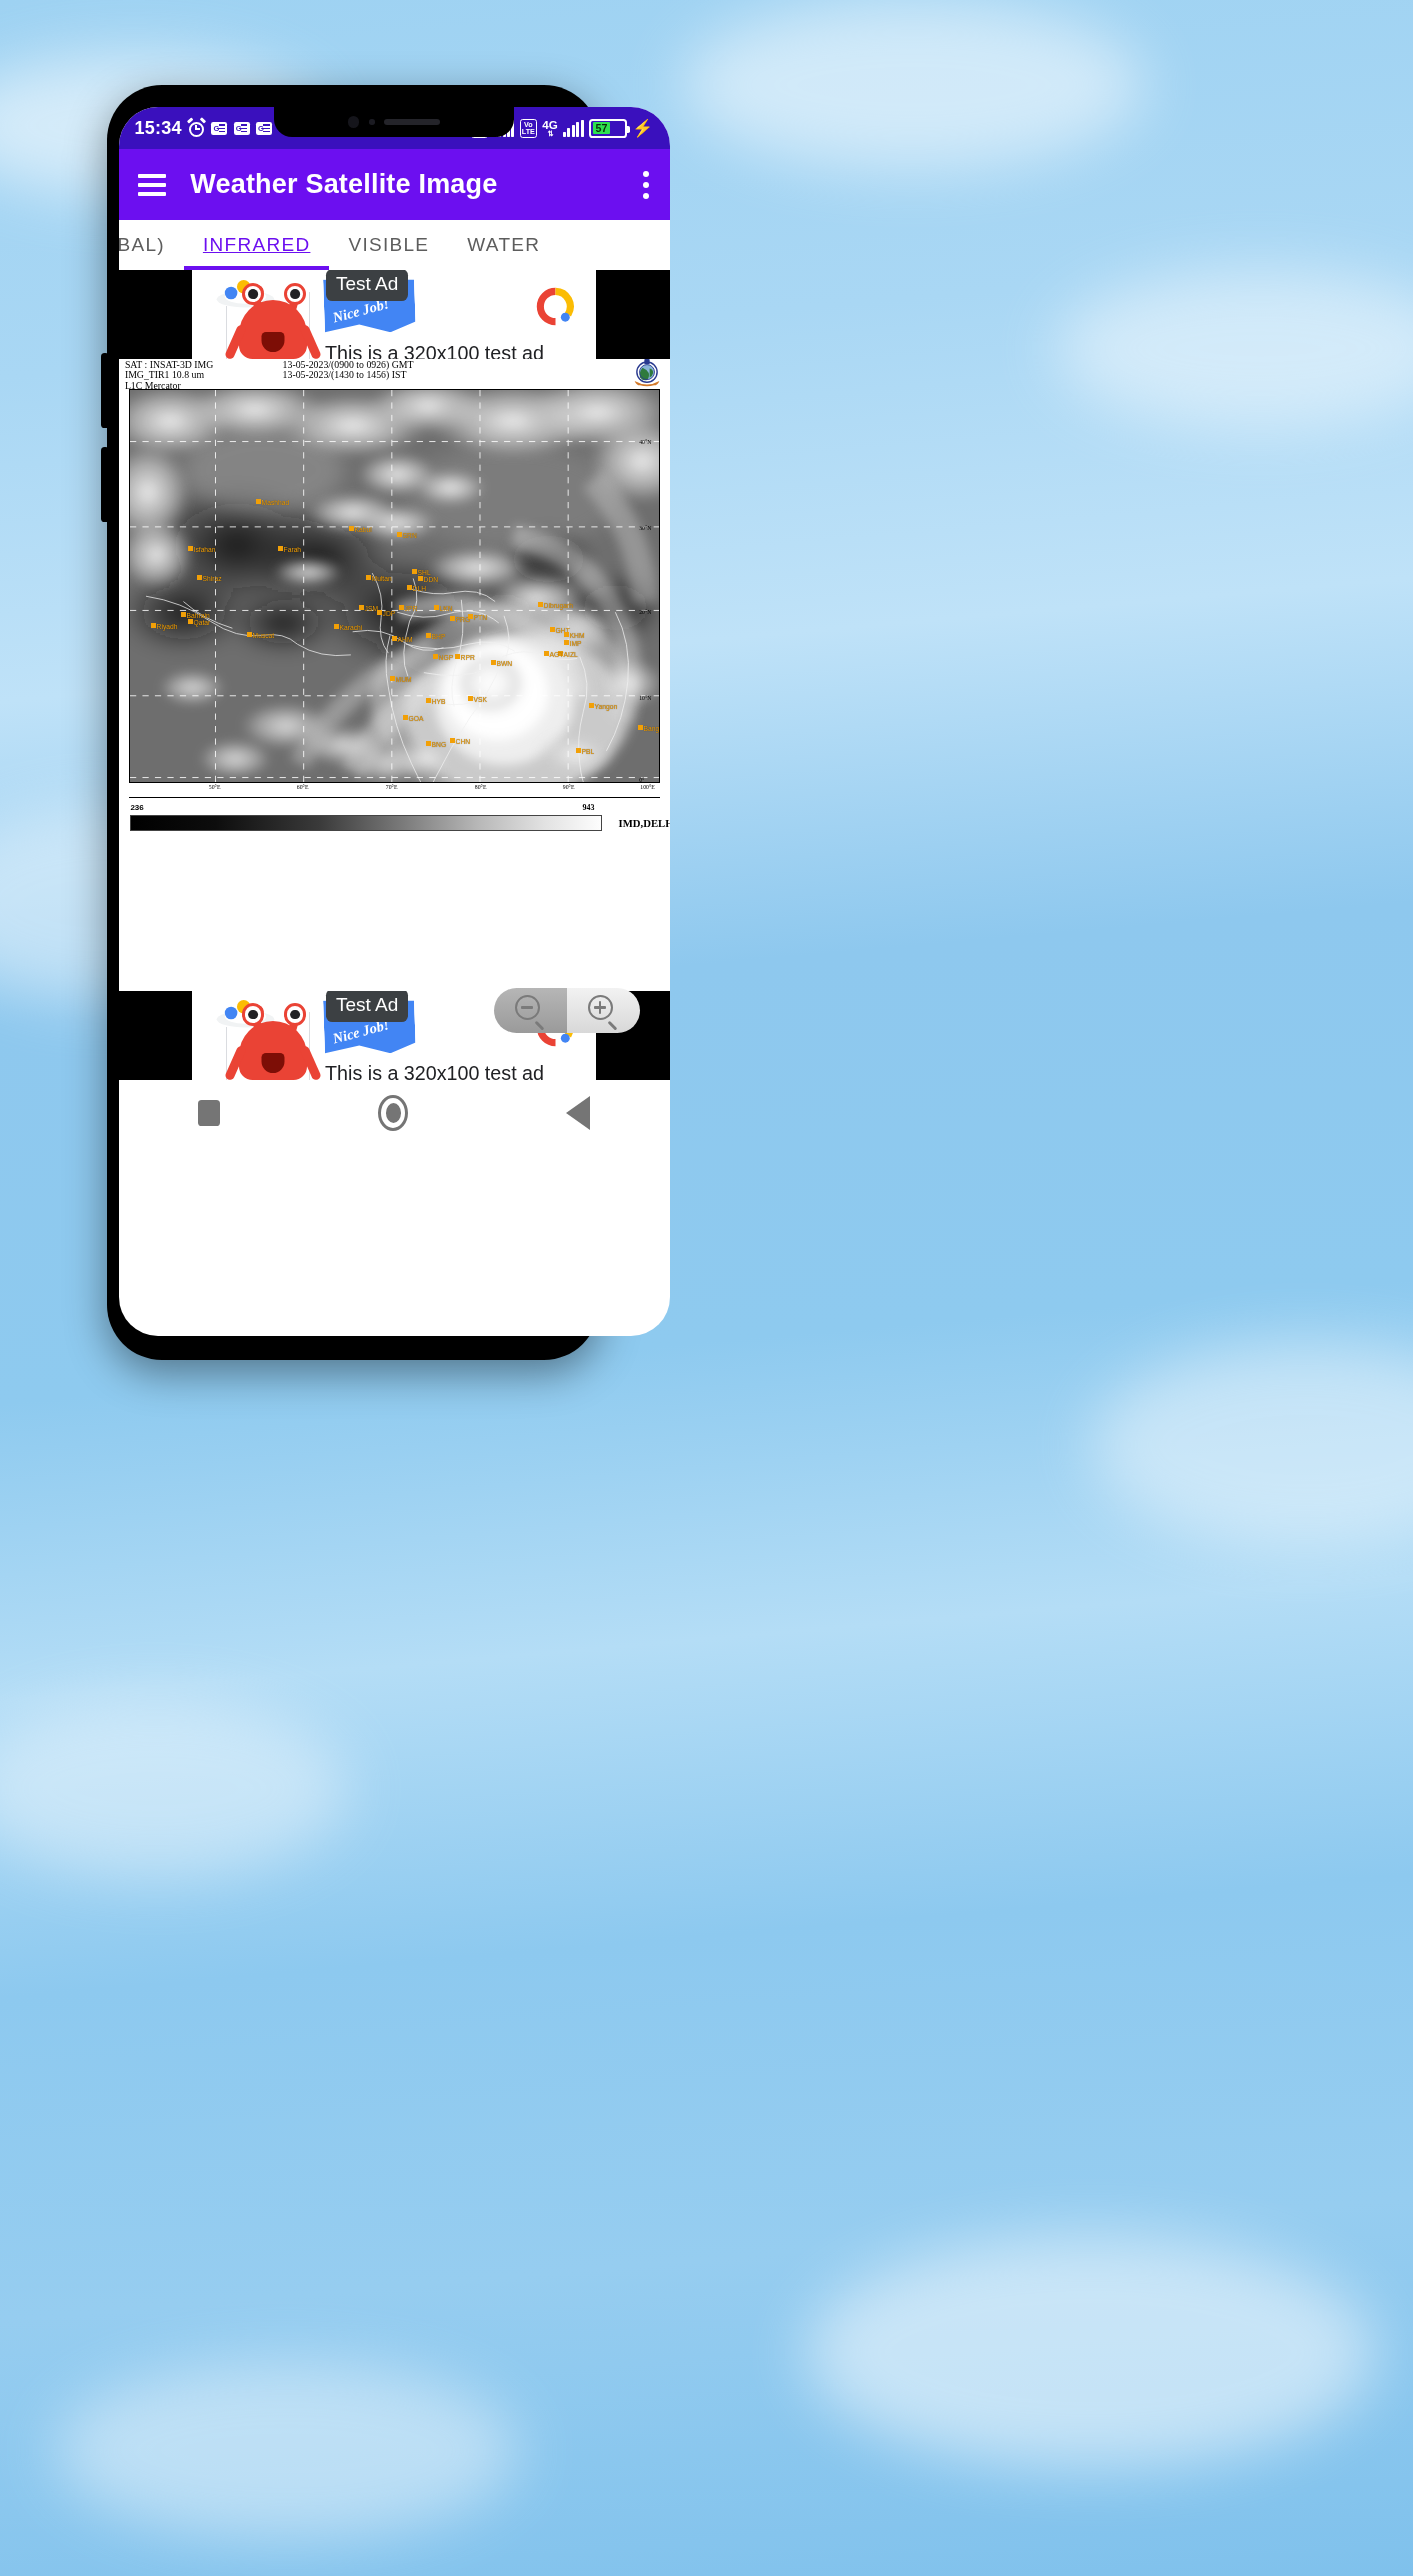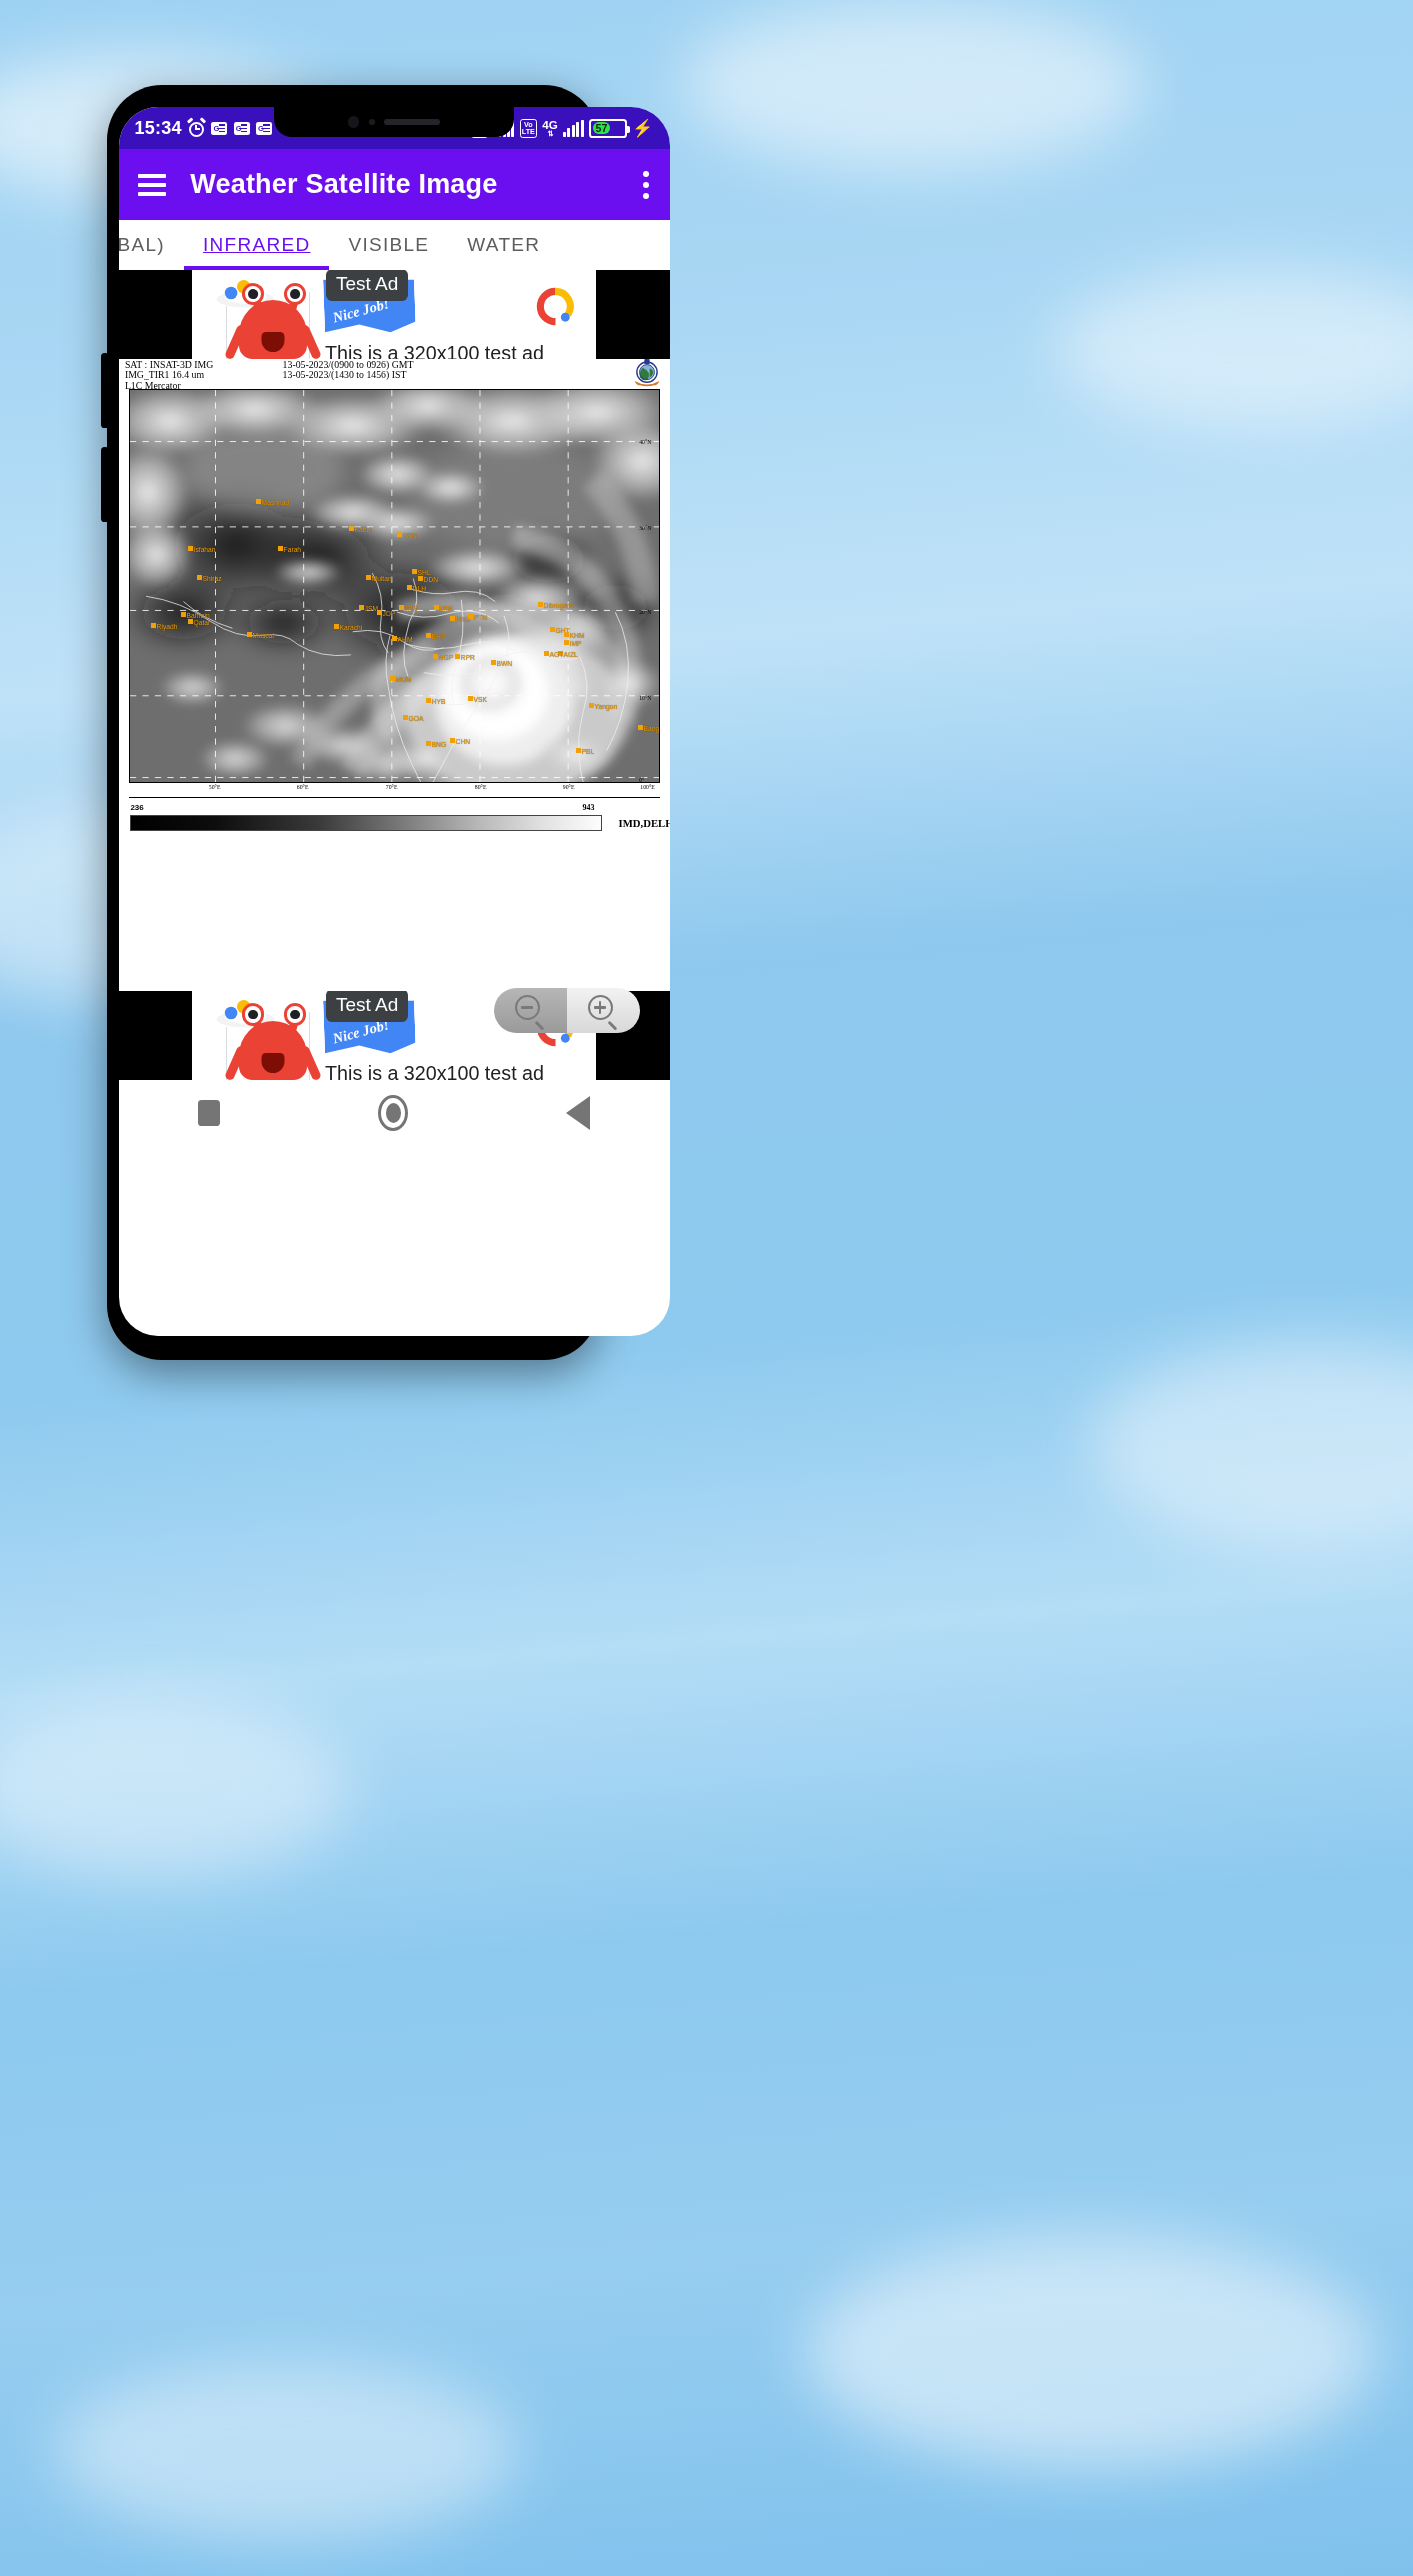--- a/index.html
+++ b/index.html
@@ -333,21 +333,21 @@
           <b class="arrows">⇅</b>
         </span>
         <span class="bars4">
           <i></i>
             <i></i>
             <i></i>
             <i></i>
             <i></i>
         </span>
         <span id="battery">
-          <span id="batt-fill" style="width: 57%; border-radius: 6px;">
+          <span id="batt-fill" style="width: 57%;">
             <b id="batt-pct">57</b>
           </span>
         </span>
         <span class="bolt">⚡</span>
       </div>
     </div>
 
     <div id="appbar">
       <div id="hamburger">
         <i></i>
@@ -408,21 +408,21 @@
         </svg>
       </div>
       <div class="ad-side"></div>
     </div>
 
     <div id="satpanel" style="position: relative;">
 
       <div id="sat-meta">
         <div id="meta-col1">
           <div>SAT : INSAT-3D IMG</div>
-          <div>IMG_TIR1 16.4 um</div>
+          <div>IMG_TIR1 10.8 um</div>
           <div>L1C Mercator</div>
         </div>
         <div id="meta-col2">
           <div>13-05-2023/(0900 to 0926) GMT</div>
           <div>13-05-2023/(1430 to 1456) IST</div>
         </div>
         <svg id="imd-logo" viewBox="0 0 34 34">
           <rect x="14" y="1" width="6" height="6" rx="1" fill="#2a3a8f"></rect>
           <circle cx="17" cy="16" r="11.5" fill="none" stroke="#2a3a8f" stroke-width="1.6"></circle>
           <circle cx="17" cy="16" r="8.5" fill="#8ab4d8"></circle>

